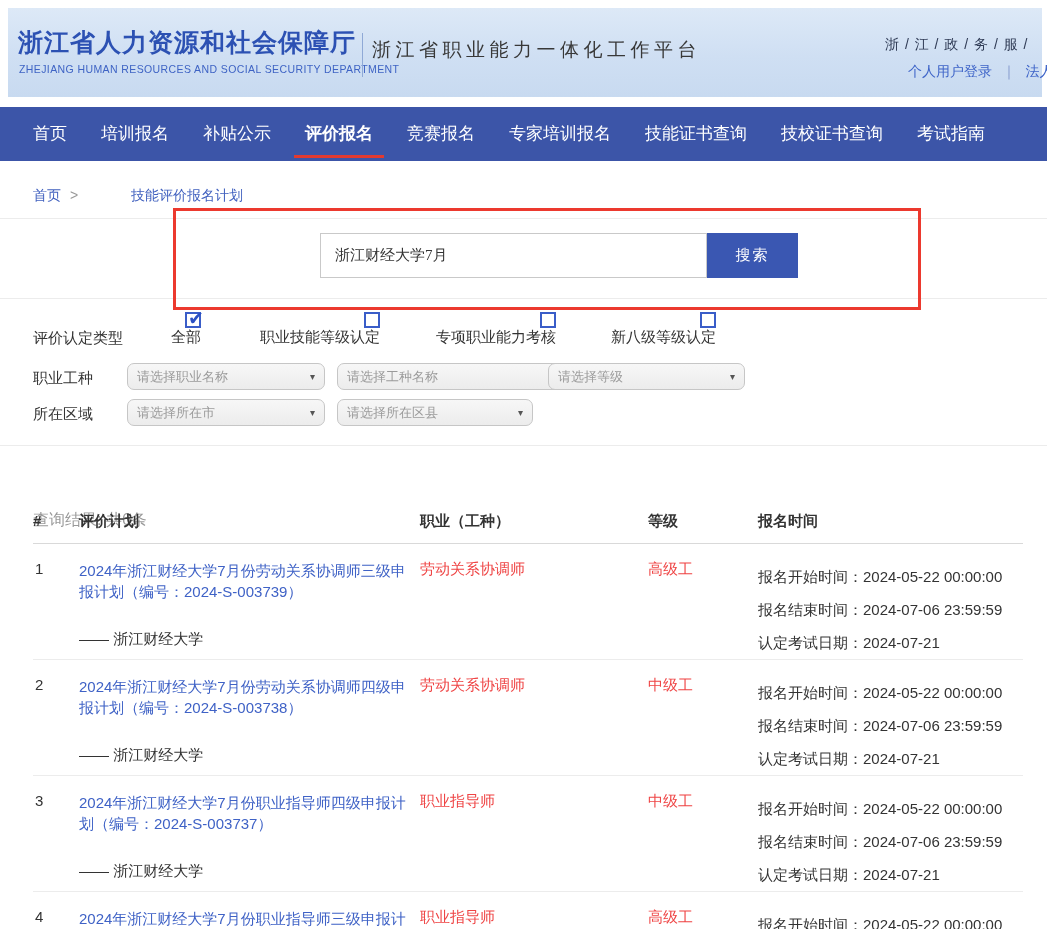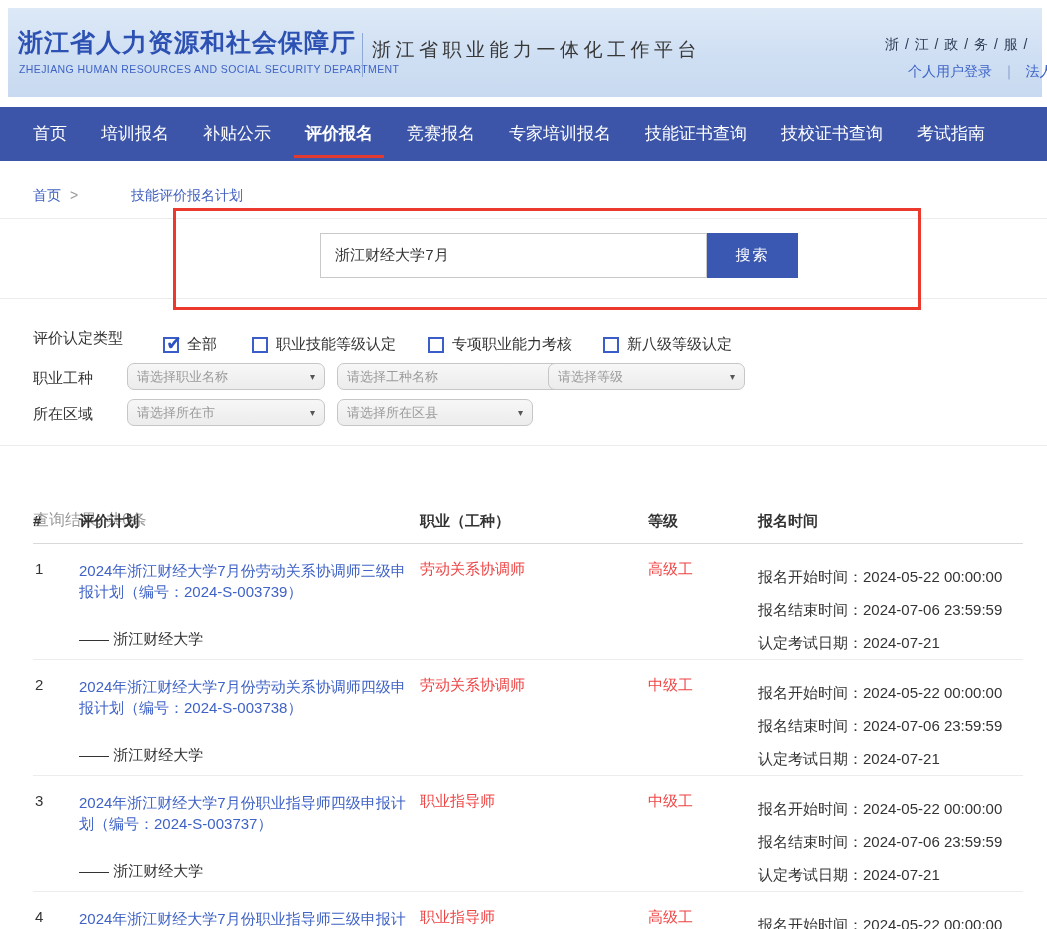--- a/index.html
+++ b/index.html
@@ -35,31 +35,31 @@
   .breadcrumb { position:absolute; left:33px; top:187px; font-size:14px; color:#999; }
   .bc-link { color:#4161bf; text-decoration:none; cursor:pointer; }
   .bc-sep { color:#999; margin:0 5px; }
   .bc-current { color:#4161bf;margin-left:44px; }
 
   .hline { position:absolute; left:0; width:1047px; height:0; border-top:1px solid #ececec; }
 
   
   .search-input { position:absolute; left:320px; top:233px; width:387px; height:45px;
                   border:1px solid #c9c9c9; background:#fff; font-size:15px; color:#333;
-                  padding:0 14px; outline:none; font-family:Liberation Mono, monospace; }
+                  padding:0 14px; outline:none; font-family:Liberation Serif, serif; }
   .search-btn { position:absolute; left:707px; top:233px; width:91px; height:45px;
                 background:#3a57b2; color:#fff; border:none; font-size:15px; font-weight:normal;
                 letter-spacing:2px; cursor:pointer; font-family:inherit; }
 
   .anno-box { position:absolute; left:173px; top:208px; width:748px; height:102px;
               border:3px solid #ec392e; pointer-events:none; z-index:50; }
 
   
   .filter-label { position:absolute; left:33px; font-size:15px; color:#333; }
-  .cb-group { position:absolute; top:335px; display:flex; align-items:center; cursor:pointer; }
+  .cb-group { position:absolute; top:312px; display:flex; align-items:flex-end; cursor:pointer;flex-direction:column; }
   .cb { position:relative; width:16px; height:16px; border:2px solid #3a5dc8; background:#fff;
         display:inline-block; }
   .cb-group.checked .cb::after { content:"\2714"; position:absolute; left:1px; top:-7px;
         font-size:19px; font-weight:bold; color:#2b50c4; }
   .cb-label { margin-left:8px; font-size:15px; color:#333; white-space:nowrap; }
 
   .select { position:absolute; height:27px; border:1px solid #c6c6c6; border-radius:7px;
             background:linear-gradient(180deg,#f7f7f7,#ececec); display:flex; align-items:center;
             justify-content:space-between; padding:0 9px; cursor:pointer; }
   .select .ph { font-size:13px; color:#9a9a9a; white-space:nowrap; }

